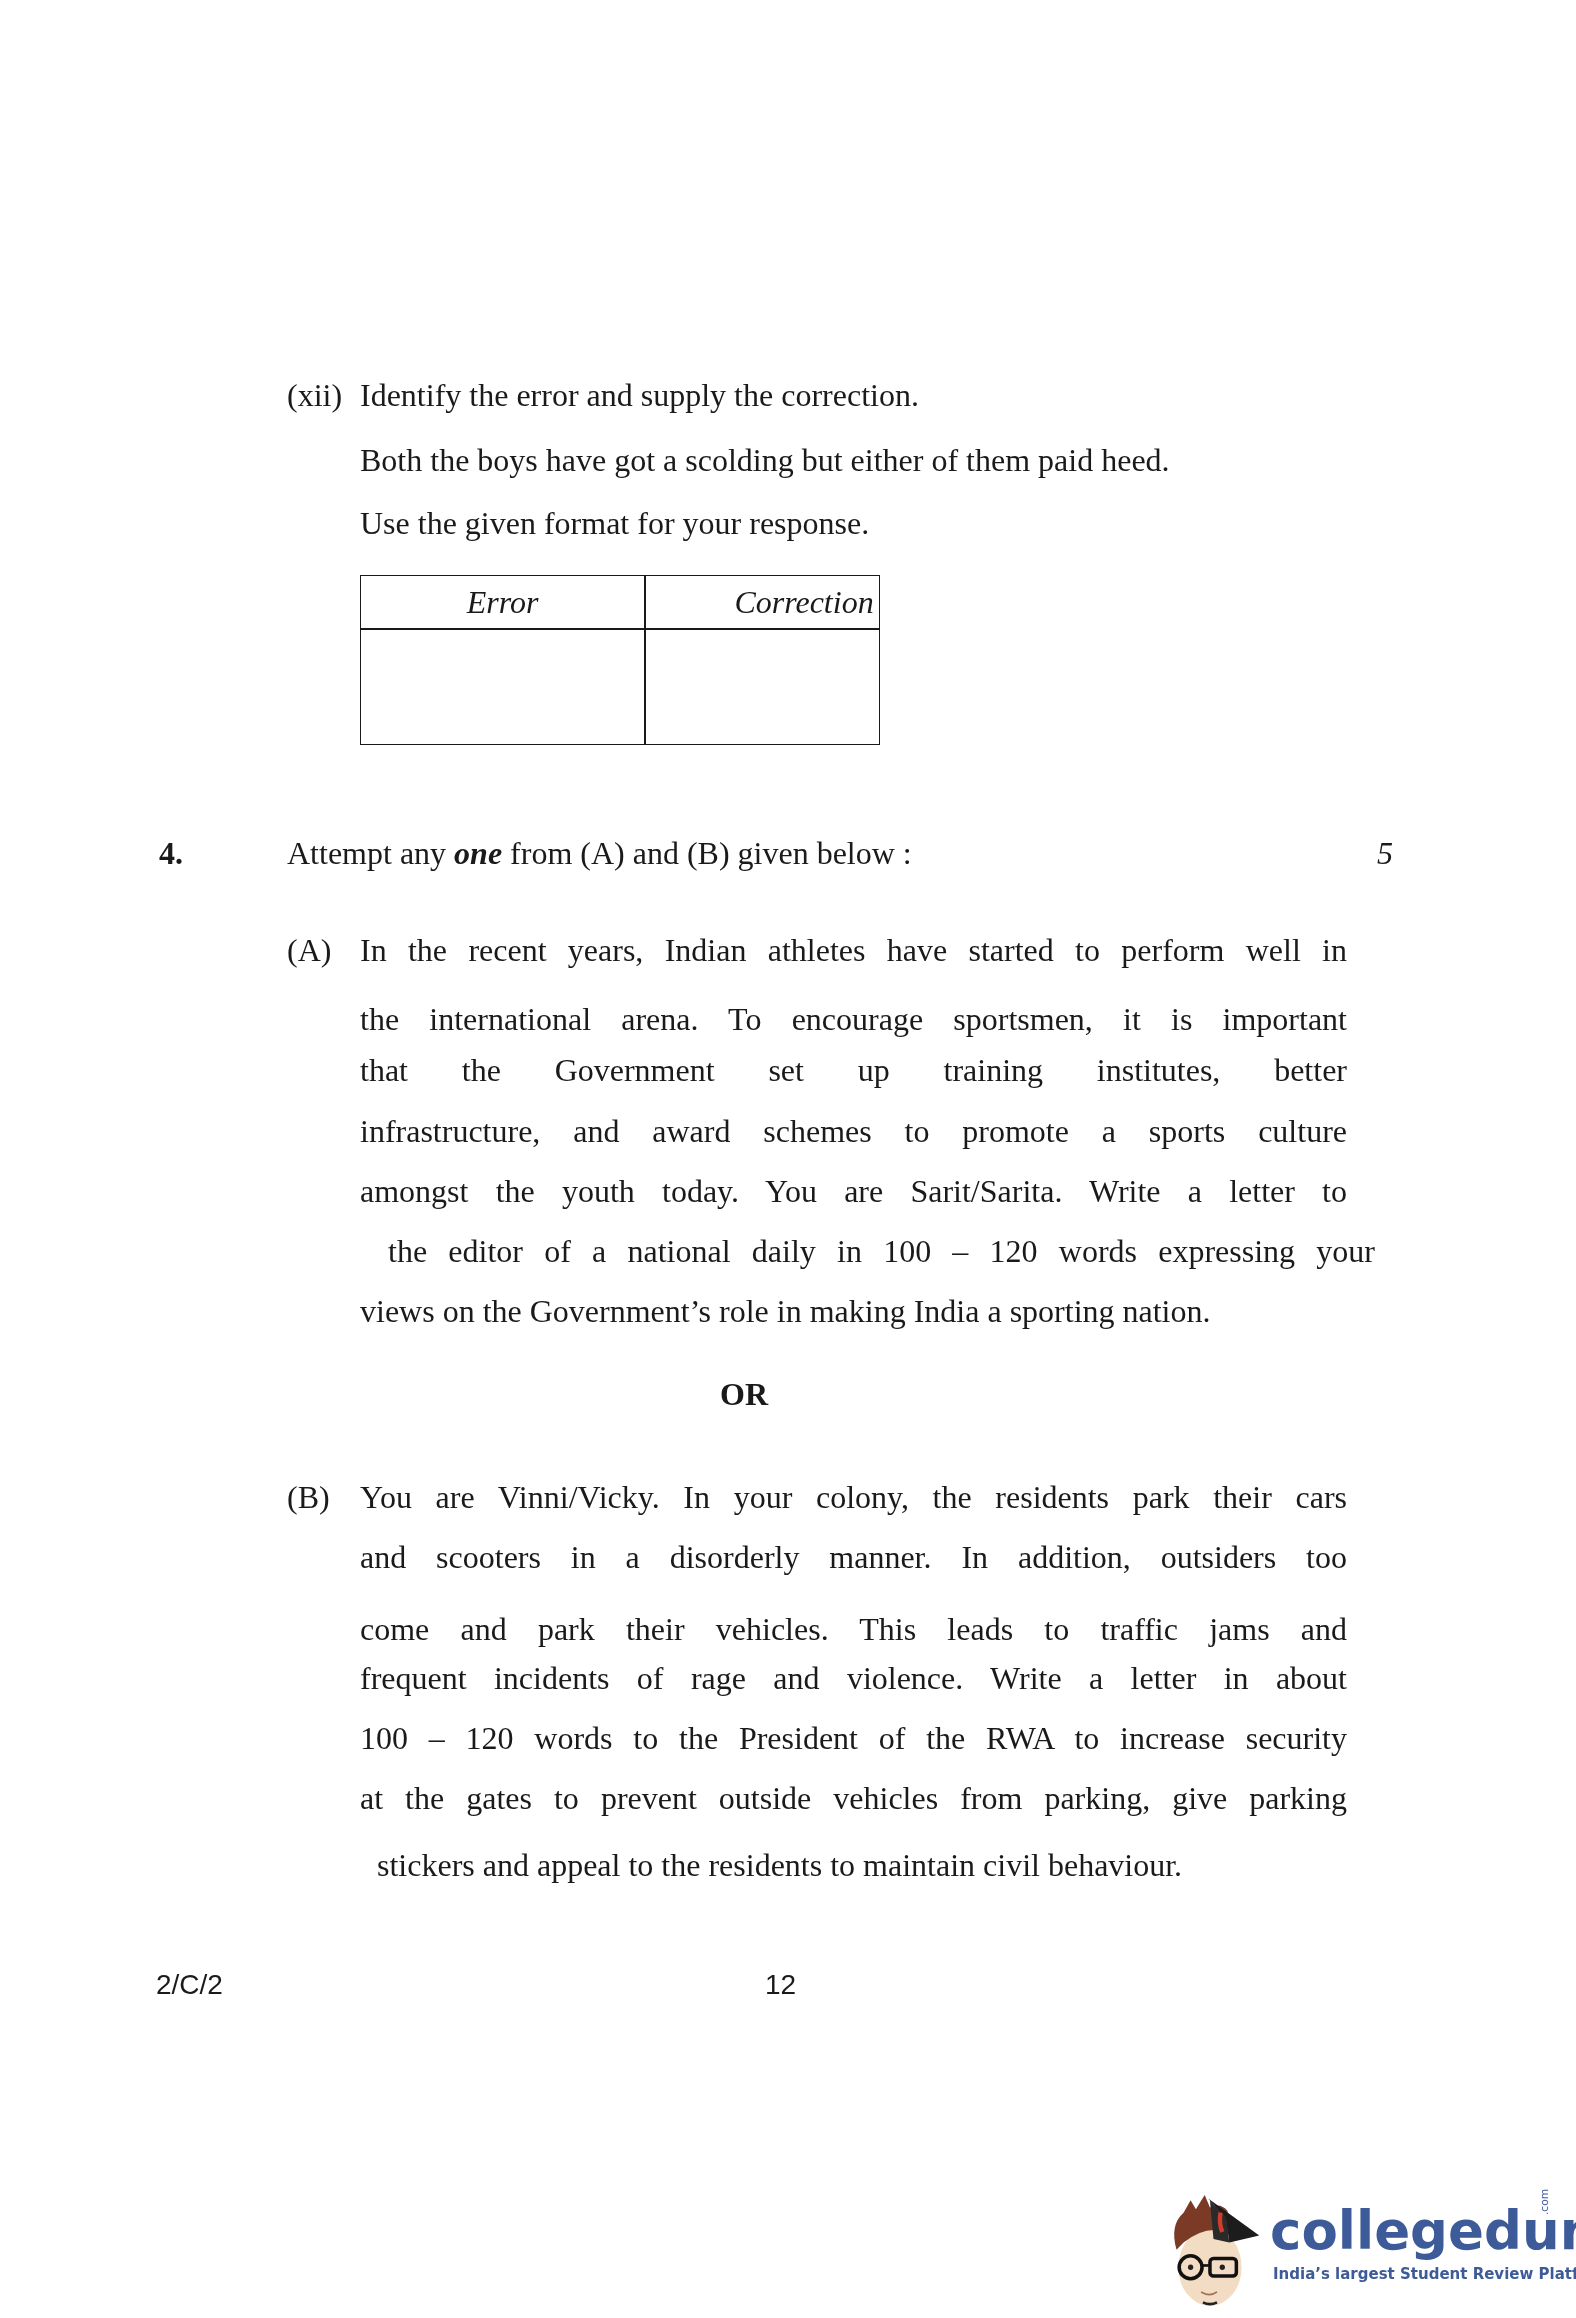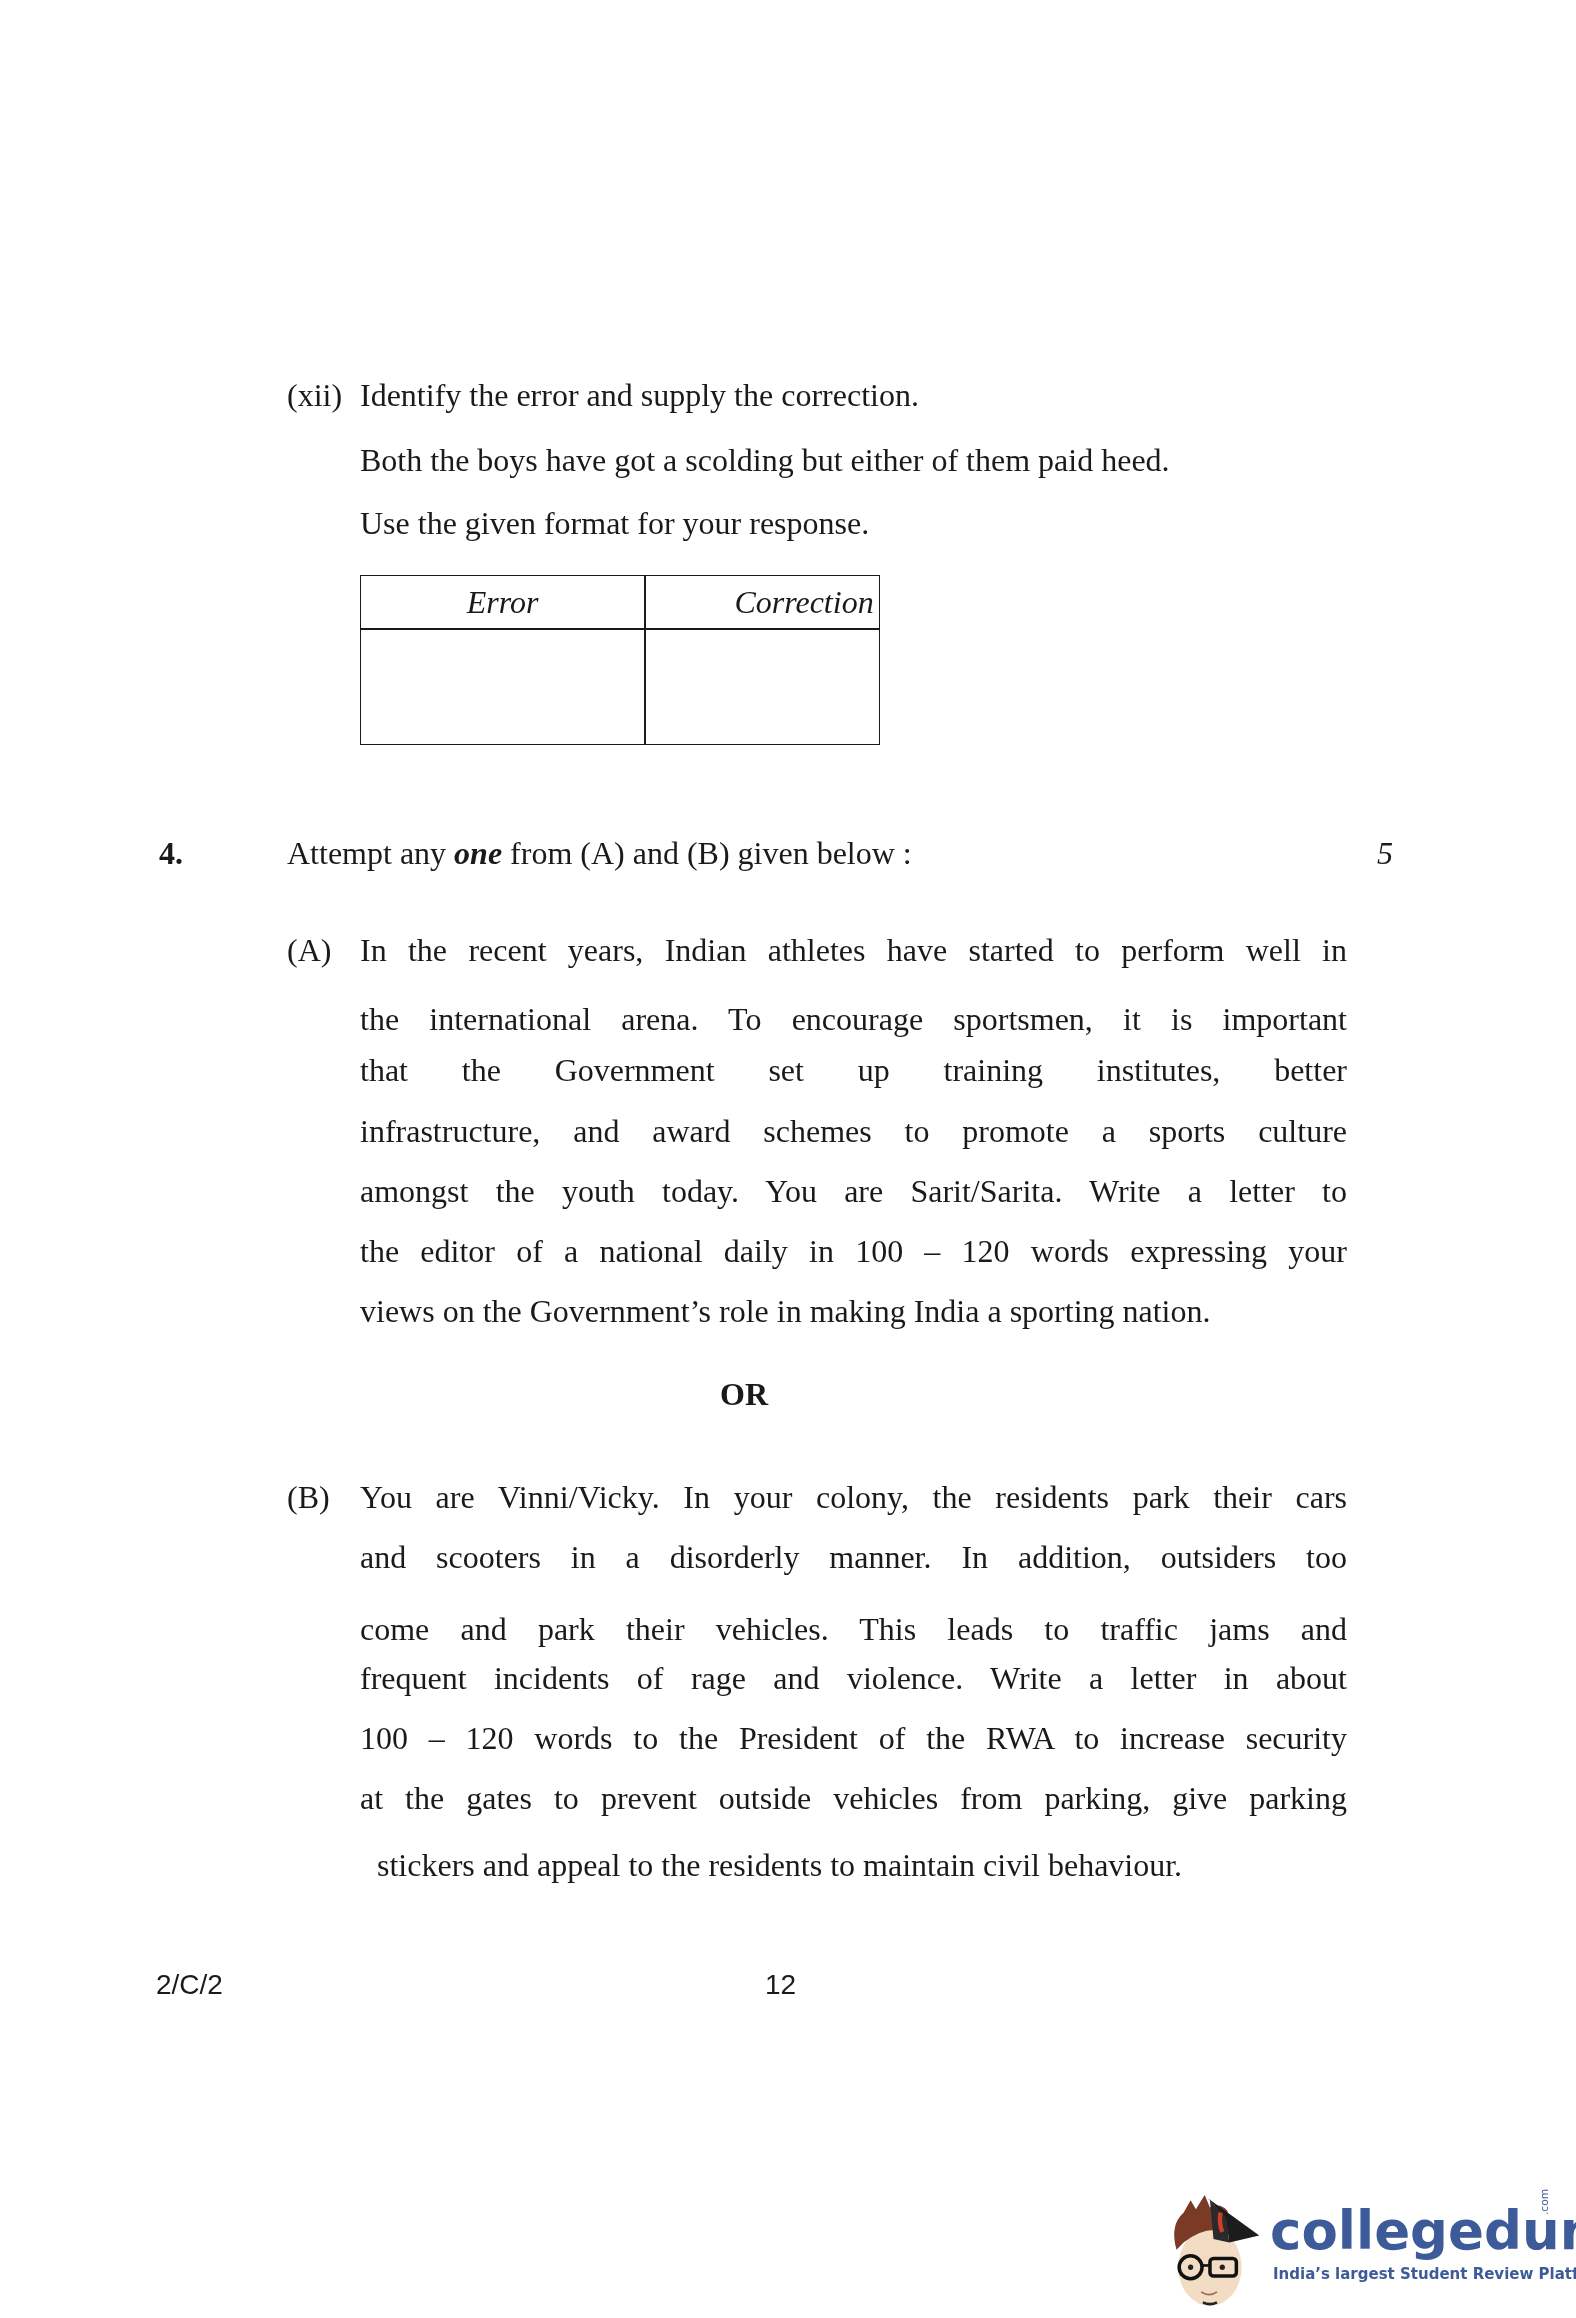--- a/index.html
+++ b/index.html
@@ -173,21 +173,21 @@
   </div>
   <div class="abs txt italic" style="left:1377px; top:834px;">5</div>
 
   <div class="abs txt num-label" style="top:931px;">(A)</div>
   <div class="para" style="top:931px;">
     <div class="line" style="top:0px;">In the recent years, Indian athletes have started to perform well in</div>
     <div class="line" style="top:60px;margin-top:9px;">the international arena. To encourage sportsmen, it is important</div>
     <div class="line" style="top:120px;">that the Government set up training institutes, better</div>
     <div class="line" style="top:181px;">infrastructure, and award schemes to promote a sports culture</div>
     <div class="line" style="top:241px;">amongst the youth today. You are Sarit/Sarita. Write a letter to</div>
-    <div class="line" style="top:301px;">the editor of a national daily in 100 – 120 words expressing your</div>
+    <div class="line" style="top:301px;margin-left:28px;">the editor of a national daily in 100 – 120 words expressing your</div>
     <div class="line last" style="top:361px;">views on the Government’s role in making India a sporting nation.</div>
   </div>
 
   <div class="abs txt bold" style="left:720px; top:1375px;">OR</div>
 
   <div class="abs txt num-label" style="top:1478px;">(B)</div>
   <div class="para" style="top:1478px;">
     <div class="line" style="top:0px;">You are Vinni/Vicky. In your colony, the residents park their cars</div>
     <div class="line" style="top:60px;">and scooters in a disorderly manner. In addition, outsiders too</div>
     <div class="line" style="top:132px;">come and park their vehicles. This leads to traffic jams and</div>

